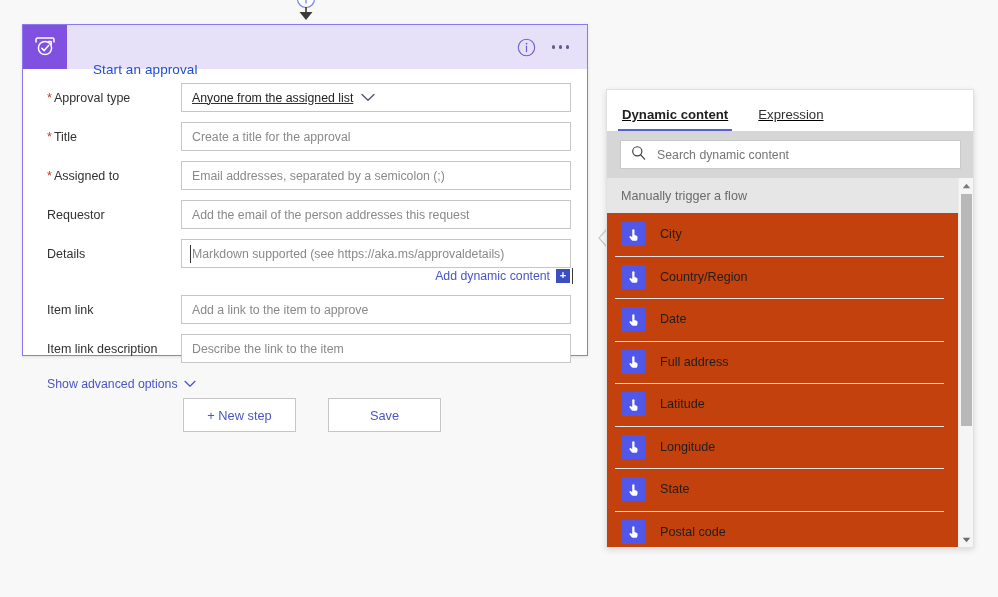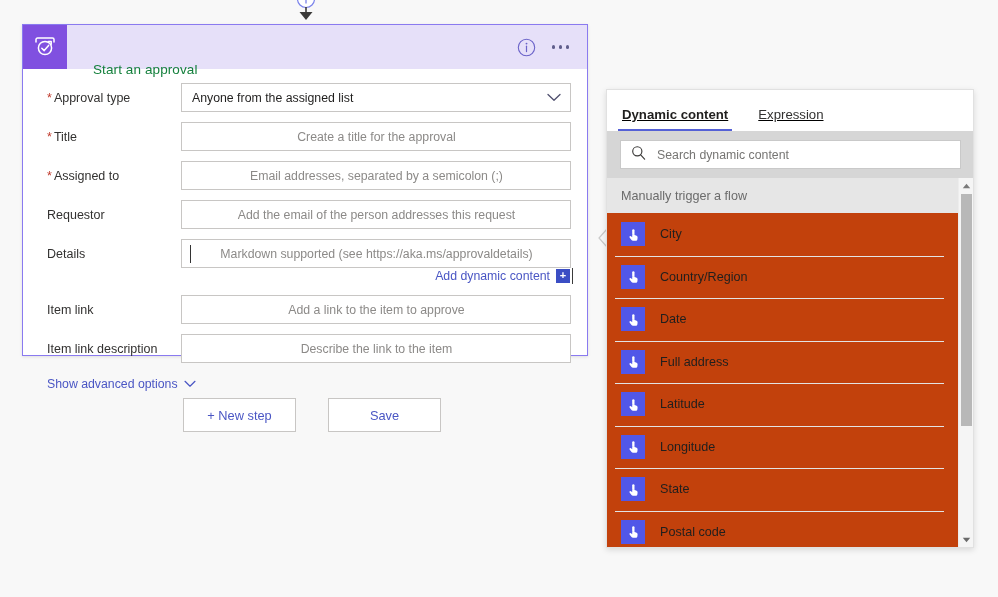--- a/index.html
+++ b/index.html
@@ -32,21 +32,21 @@
   }
   .card-icon {
     width: 44px; height: 44px;
     background: #8050e0;
     display: flex; align-items: center; justify-content: center;
     flex: 0 0 44px;
   }
   .card-title {
     margin-left: 26px;
     font-size: 13.5px;
-    color: #15803d;
+    color: #1d4ed8;
     letter-spacing: .1px;
     margin-top: 44px;
   }
   .header-actions {
     margin-left: auto; display: flex; align-items: center; gap: 16px;
     padding-right: 18px;
   }
   .icon-btn { display: flex; align-items: center; justify-content: center; cursor: pointer; }
   .dots { display: flex; gap: 3.5px; }
   .dots i { width: 3.5px; height: 3.5px; border-radius: 50%; background: #605e8c; display: block; }
@@ -61,28 +61,27 @@
     display: flex; align-items: baseline;
   }
   .req { color: #c0392b; margin-right: 2px; font-size: 12.5px; line-height: 1; }
   .field {
     flex: 1 1 auto; height: 29px;
     border: 1px solid #c8c6c4; background: #fff;
     display: flex; align-items: center;
     padding: 0 9px 0 10px;
     font-size: 12.3px; color: #8a8886;
     position: relative;
-    justify-content: center;
   }
   .field.has-caret::before {
     content: ""; position: absolute; left: 8px; top: 5px;
     width: 1px; height: 18px; background: #333;
   }
   .field .ph { color: #8c8a88; }
-  .field.select { color: #323130; justify-content: space-between; }
+  .field.select { color: #323130; justify-content: flex-start; text-decoration: underline; }
   .field.select .val { color: #201f1e; }
   .chev { flex: 0 0 auto; margin-left: 8px; }
 
   .dyn-link-row {
     display: flex; justify-content: flex-end; align-items: flex-start;
     padding-right: 1px; margin: 1px 0 12px 0;
   }
   .dyn-link {
     font-size: 12.3px; color: #4a56c4; cursor: pointer;
   }

